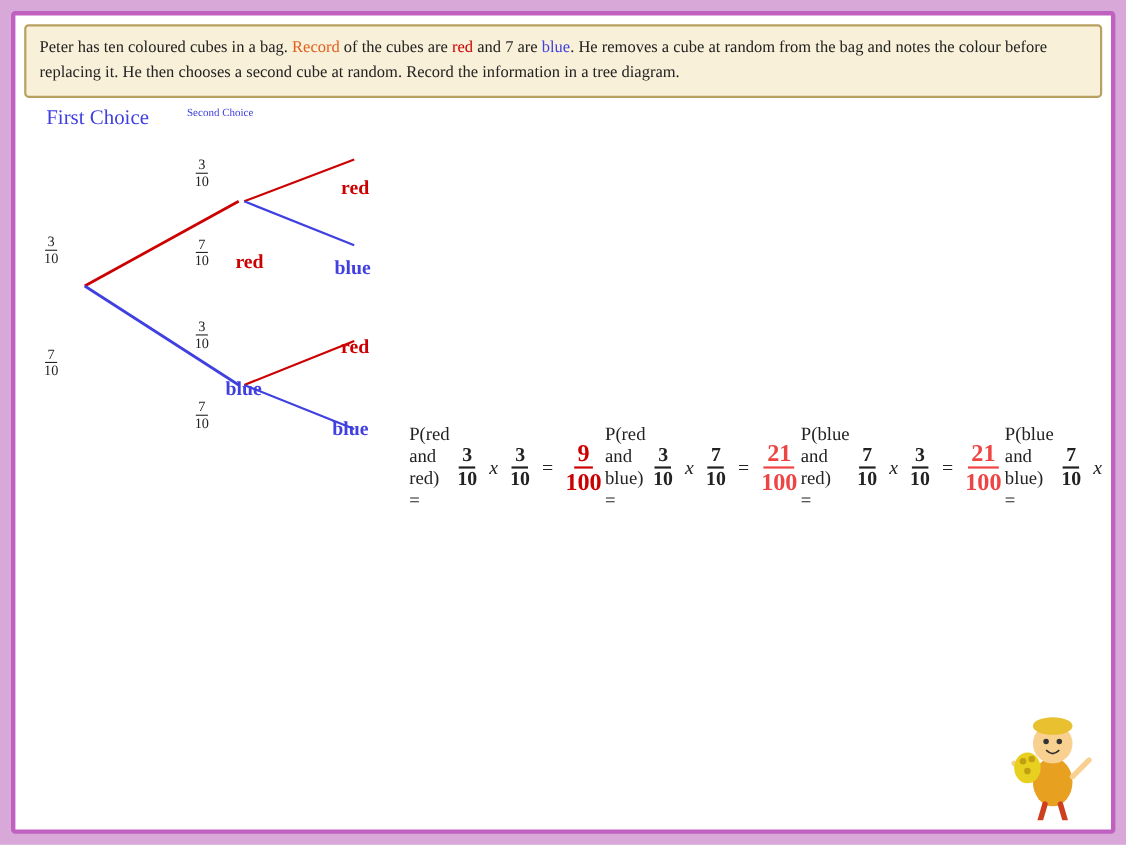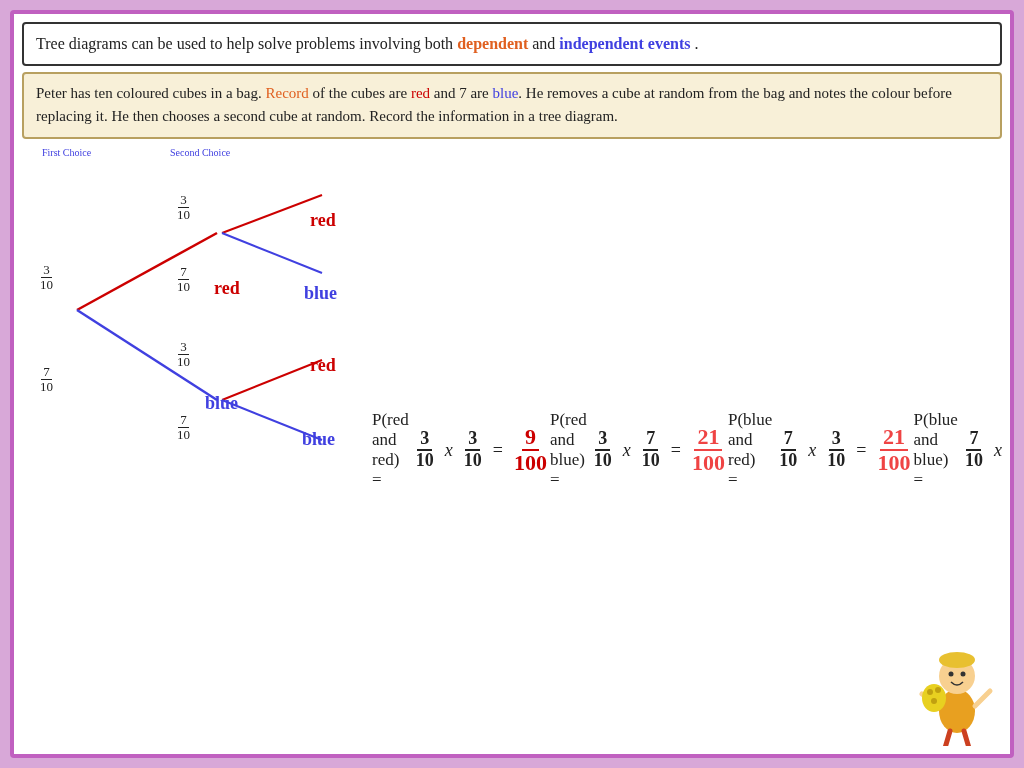--- a/index.html
+++ b/index.html
@@ -75,21 +75,21 @@
     .tree-section {
       width: 340px;
       position: relative;
       flex-shrink: 0;
     }
     .label-first-choice {
       position: absolute;
       top: 2px;
       left: 20px;
       color: #4040e0;
-      font-size: 10px;
+      font-size: 19px;
     }
     .label-second-choice {
       position: absolute;
       top: 2px;
       left: 148px;
       color: #4040e0;
       font-size: 10px;
     }
     .tree-svg {
       position: absolute;
@@ -171,27 +171,20 @@
     .result-frac .den { padding: 0 3px; }
     .result-frac.red { color: #cc0000; }
     .result-frac.blue { color: #ef4444; }
   </style>
 </head>
 <body>
 
 <div class="outer-border">
 
 
-  <div class="intro-box">
-    <span>Tree diagrams can be used to help solve problems involving both</span>
-    <span class="dependent">dependent</span>
-    <span> and </span>
-    <span class="independent">independent events</span>
-    <span>.</span>
-  </div>
 
   <div class="situation-box">
     <div class="situation-text">
       Peter has ten coloured cubes in a bag. <span class="three">Record</span> of the cubes are <span class="red-word">red</span> and 7 are
       <span class="blue-word">blue</span>. He removes a cube at random from the bag and notes the colour
       before replacing it. He then chooses a second cube at random. Record the
       information in a tree diagram.
     </div>
   </div>
 

